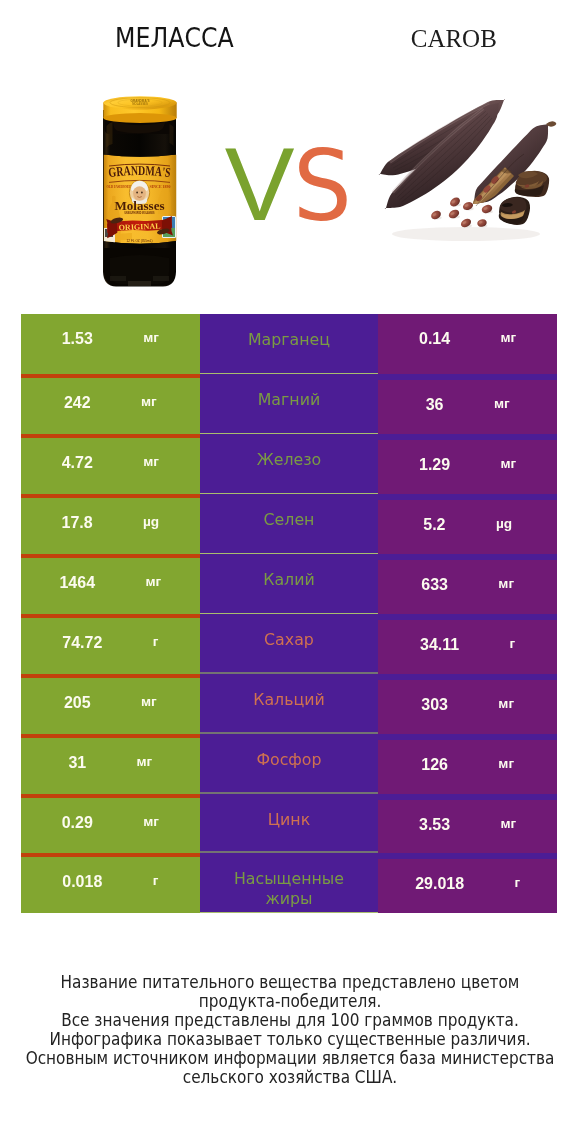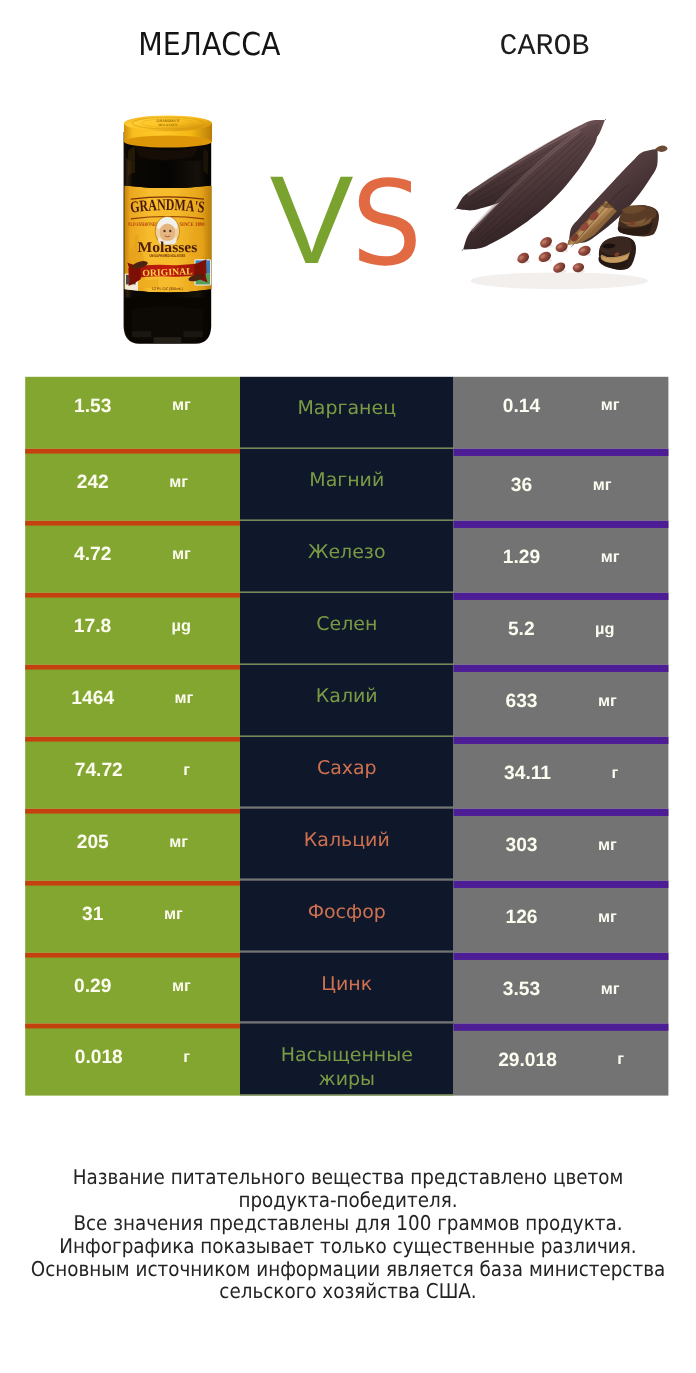--- a/index.html
+++ b/index.html
@@ -3,35 +3,35 @@
 <meta charset="utf-8">
 <style>
   html,body{margin:0;padding:0;background:#fff;}
   body{width:580px;height:1144px;font-family:"Liberation Sans",sans-serif;overflow:hidden;-webkit-font-smoothing:antialiased;}
   .page{position:relative;width:580px;height:1144px;background:#fff;}
   .title,.vs span,.lab,.val,.u,.footer{transform:translateZ(0);}
 
   
   .title{position:absolute;color:#141414;text-align:center;}
   .title-left{left:0;top:25.2px;width:252.8px;font-family:"DejaVu Sans Condensed","DejaVu Sans",sans-serif;font-weight:400;font-size:26.3px;line-height:26px;margin-left:48px;}
-  .title-right{left:327.6px;top:26.4px;width:252.4px;font-family:Liberation Mono, monospace;font-weight:200;font-size:25px;line-height:26px;letter-spacing:0px;color:#1d1d1d;}
+  .title-right{left:327.6px;top:26.4px;width:252.4px;font-family:Liberation Serif, serif;font-weight:200;font-size:25px;line-height:26px;letter-spacing:0px;color:#1d1d1d;}
 
   .vs{position:absolute;left:0;top:0;width:580px;height:0;}
   .vs .v{position:absolute;left:224.8px;top:148px;font-family:"Liberation Sans",sans-serif;font-size:104.6px;line-height:72px;color:#7AA22E;display:block;}
   .vs .s{position:absolute;left:292.5px;top:149.1px;font-family:"DejaVu Sans",sans-serif;font-size:97.5px;line-height:74px;color:#E16A43;display:block;transform:scaleX(0.95);transform-origin:0 0;}
 
   .prodimg{position:absolute;}
 
   
   .tbl{position:absolute;left:21px;top:314px;width:536px;height:599.5px;}
   .row{position:relative;height:59.95px;display:flex;}
   .cell{flex:0 0 178.67px;height:59.95px;display:flex;align-items:flex-start;justify-content:center;box-sizing:border-box;padding-top:16px;gap:48px;}
   .cell.left{background:#82A630;}
-  .cell.right{background:#737373;}
-  .cell.mid{background:#0f172a;}
+  .cell.right{background:#701a75;}
+  .cell.mid{background:#4c1d95;}
   .val{color:#FCFBEF;font-size:16px;font-weight:700;letter-spacing:0px;}
   .u{font-size:13.6px;font-weight:700;margin-left:2.4px;color:#FCFBEF;}
   .lab{display:block;font-family:"DejaVu Sans",sans-serif;font-size:15.8px;font-weight:400;text-align:center;line-height:19.3px;letter-spacing:0px;max-width:125px;}
   .row.g .lab{color:#7A9B43;}
   .row.o .lab{color:#CF7150;}
   .row + .row .cell.left{border-top:4px solid #c2410c;}
   .row + .row .cell.right{border-top:6px solid #4c1d95;}
   .row.g .cell.mid{border-bottom:1px solid #A9BD6E;}
   .row.o .cell.mid{border-bottom:2px solid #737373;}
 

